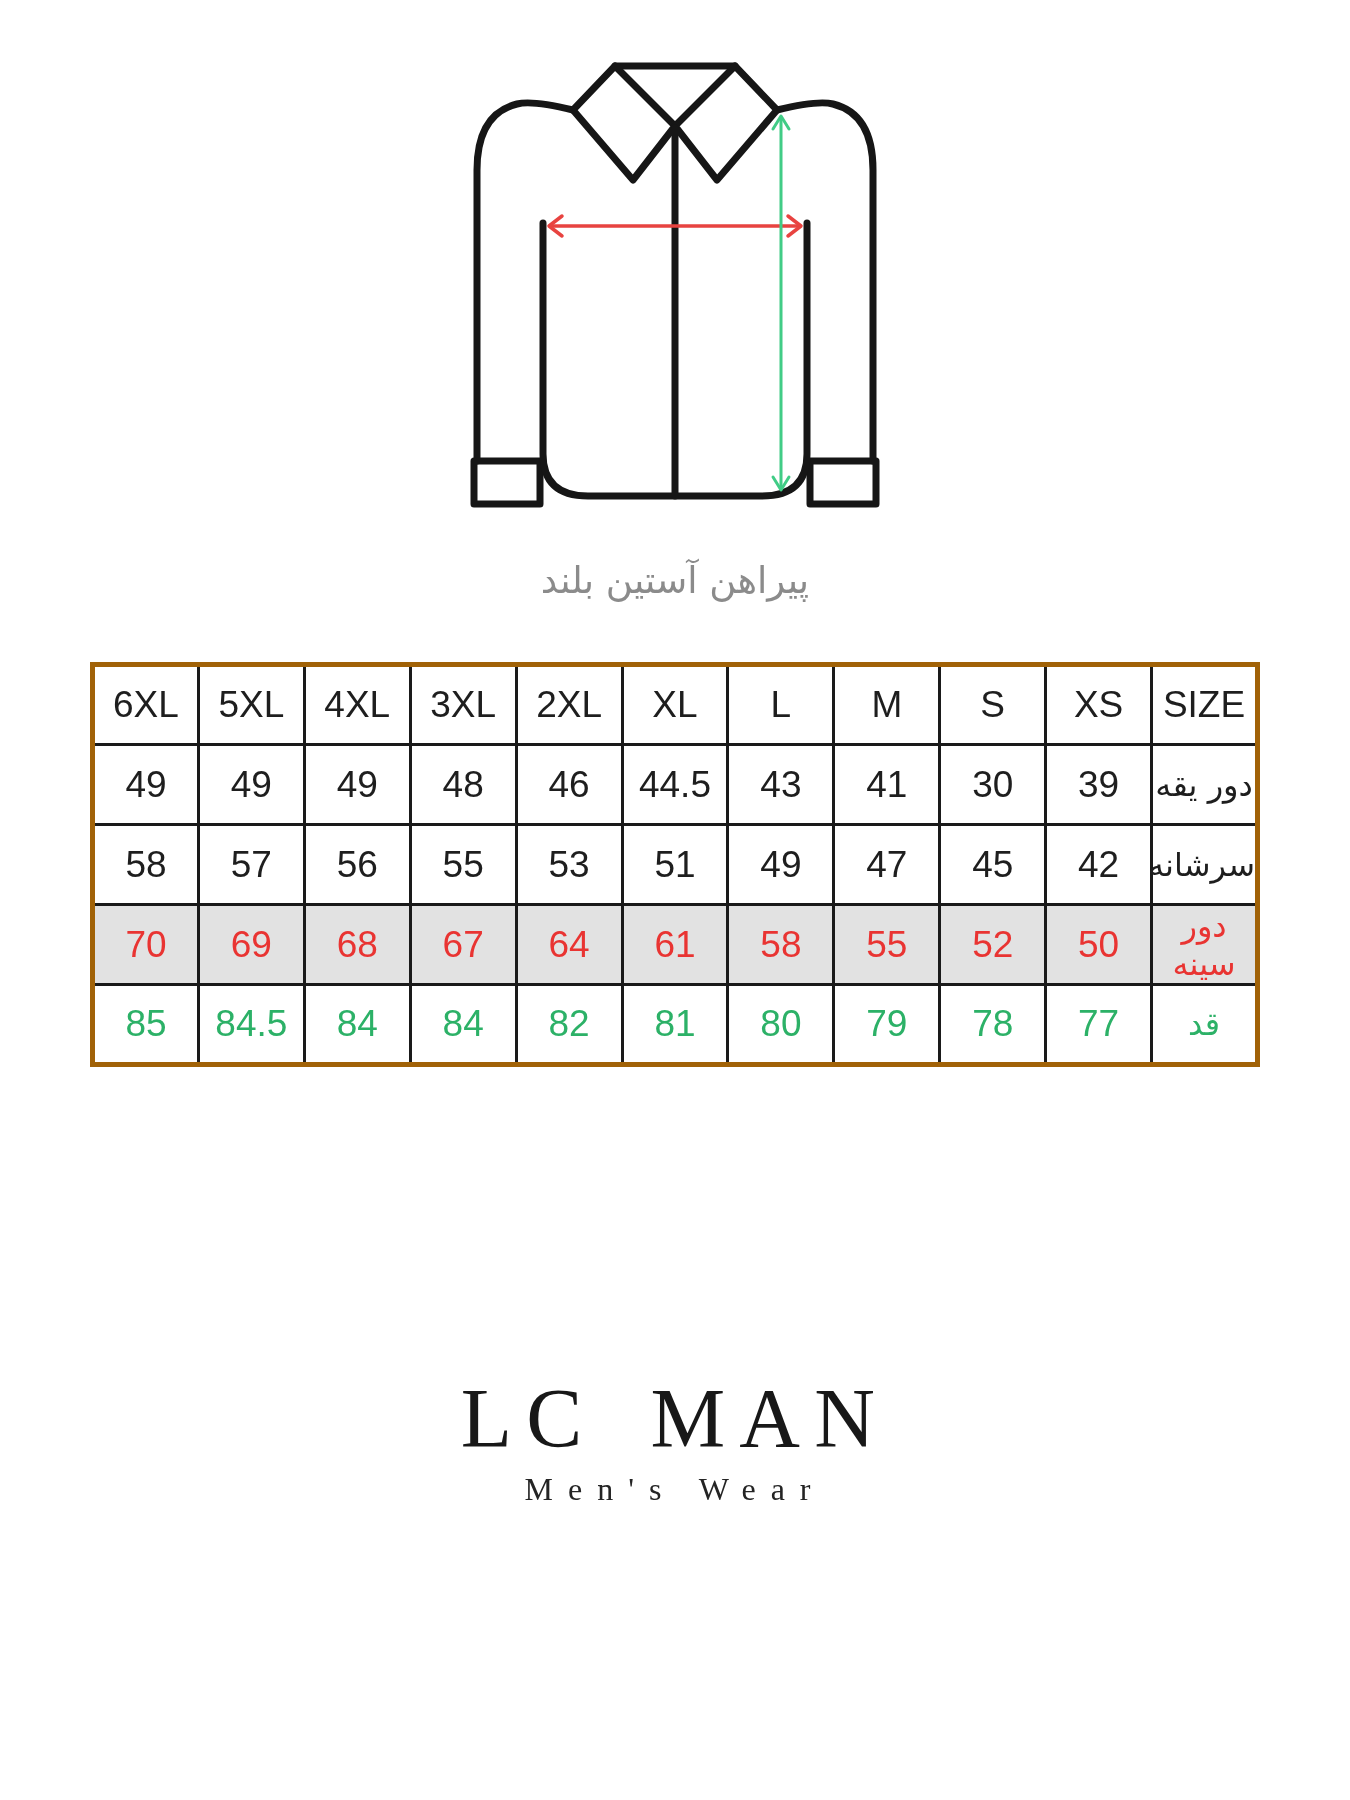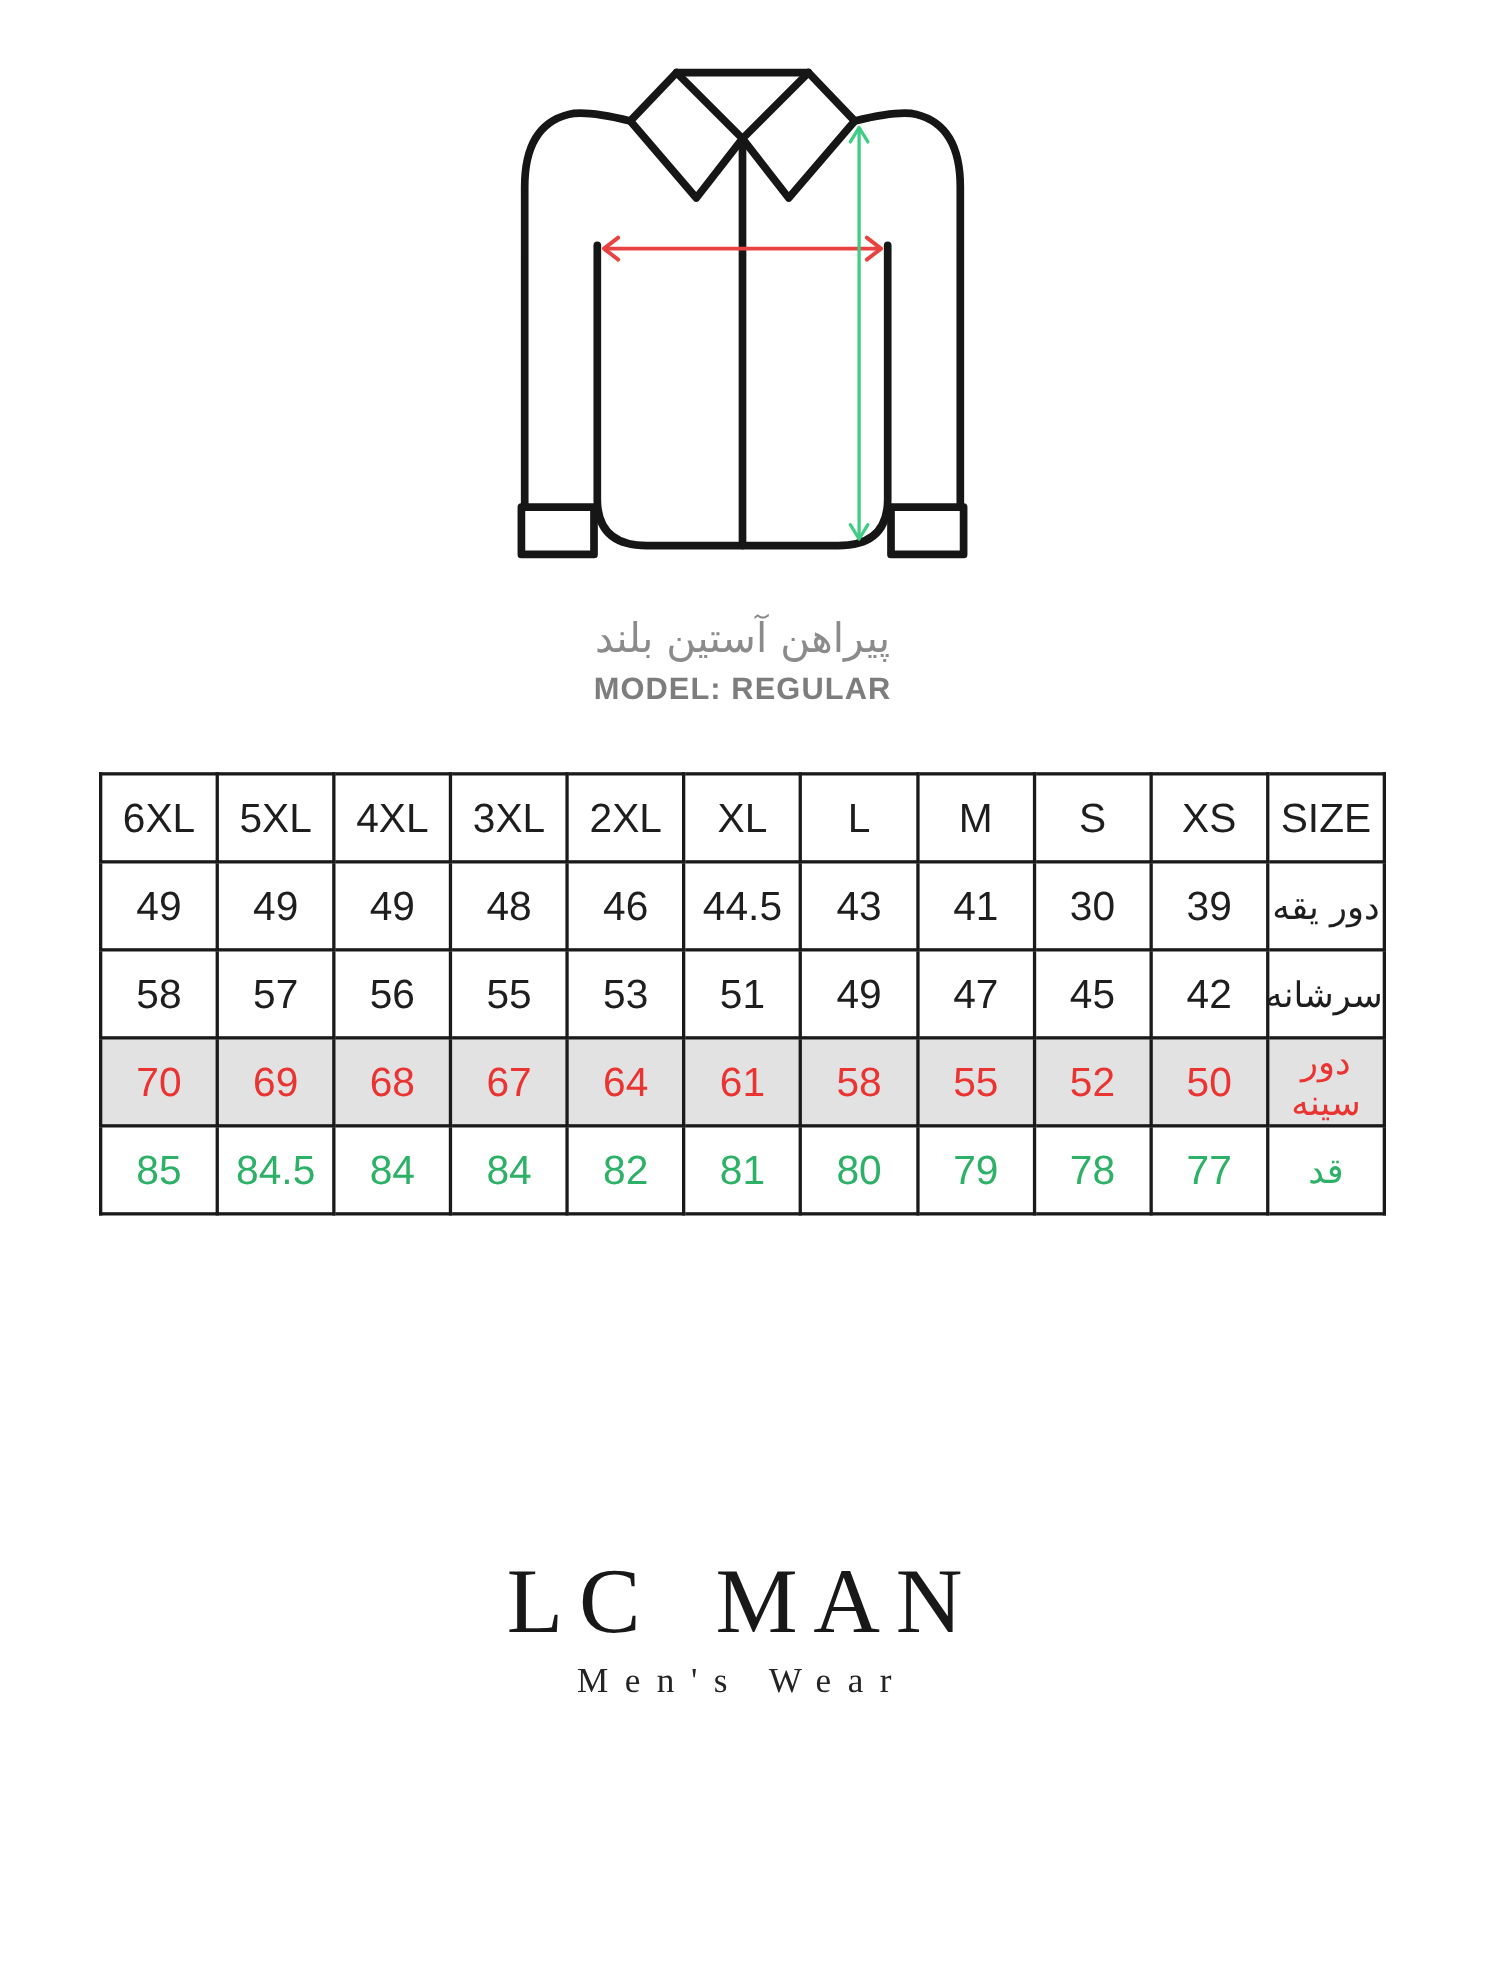--- a/index.html
+++ b/index.html
@@ -32,21 +32,21 @@
     font-size: 28px;
     font-weight: 700;
     letter-spacing: 1px;
     color: #7d7d7d;
   }
   table.size-table {
     border-collapse: collapse;
     table-layout: fixed;
     width: 1170px;
     margin: 60px auto 0;
-    border: 1px solid #a16207;
+    border: 5px solid #a16207;
   }
   .size-table th, .size-table td {
     border: 3px solid #1a1a1a;
     height: 80px;
     padding: 0;
     text-align: center;
     vertical-align: middle;
     font-size: 37px;
     font-weight: 400;
     color: #1e1e1e;
@@ -113,21 +113,20 @@
       <path d="M318,158 L331,168 L318,178"></path>
     </g>
     <g fill="none" stroke="#41cc86" stroke-width="3" stroke-linecap="round" stroke-linejoin="round">
       <path d="M311,60 V430"></path>
       <path d="M303,71 L311,58 L319,71"></path>
       <path d="M303,419 L311,432 L319,419"></path>
     </g>
   </svg>
 
   <div class="title-fa" dir="rtl">پیراهن آستین بلند</div>
-  <div class="title-en">MODEL: REGULAR</div>
 
   <table class="size-table">
     <tbody>
         <tr>
           <th>6XL</th>
           <th>5XL</th>
           <th>4XL</th>
           <th>3XL</th>
           <th>2XL</th>
           <th>XL</th>

